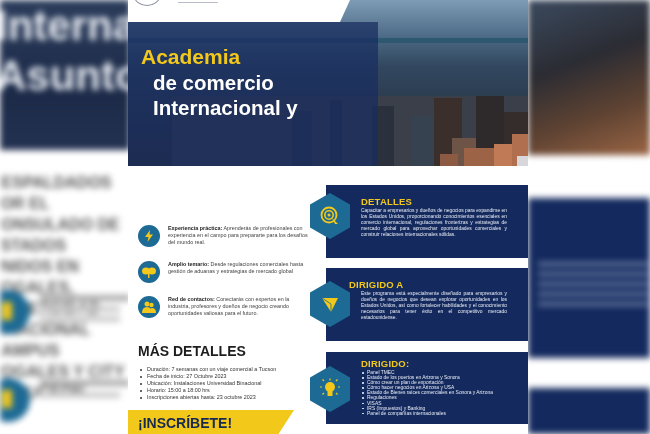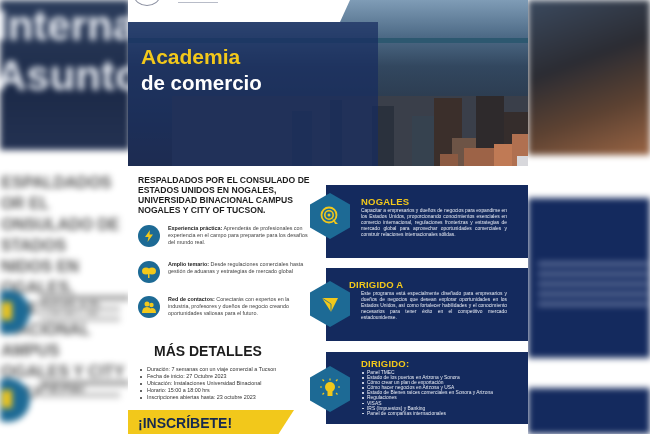--- a/index.html
+++ b/index.html
@@ -28,30 +28,30 @@
     background: linear-gradient(180deg, #7f9cb6 0%, #4d6a86 22%, #32475f 40%, #293749 70%, #2d2b2d 100%); overflow: hidden; padding-left: 44px; }
   .hero .skyline { position: absolute; bottom: 0; }
   .hero .sea { position: absolute; left: 0; top: 38px; width: 400px; height: 5px; background: #2d5870; }
   .hero .overlay { position: absolute; left: 0; top: 22px; width: 250px; height: 144px; background: rgba(23,45,95,0.72); }
   .hero .header-white { position: absolute; left: 0; top: 0; width: 400px; height: 22px; background: #ffffff;
     clip-path: polygon(0 0, 222px 0, 212px 22px, 0 22px); }
   .logo-seal { position: absolute; left: 6px; top: -14px; width: 26px; height: 20px; border: 1px solid #8a8fa0; border-radius: 50%; }
   .logo-line { position: absolute; left: 50px; top: 2px; width: 40px; height: 1px; background: #b8bcc8; }
 
   .title-accent { position: absolute; left: 13px; top: 45px; color: #f2c81b; font-weight: bold; font-size: 21px; line-height: 24px; }
-  .title-line { position: absolute; left: 13px; color: #ffffff; font-weight: bold; font-size: 20.5px; line-height: 24px; white-space: nowrap; }
+  .title-line { position: absolute; left: 25px; color: #ffffff; font-weight: bold; font-size: 20.5px; line-height: 24px; white-space: nowrap; }
 
   .backed { position: absolute; left: 10px; top: 175px; width: 185px; font-weight: bold; font-size: 8.6px; line-height: 10px; color: #1d1d1d; }
 
   .feature { position: absolute; left: 10px; width: 170px; }
   .feature .icon-circle { position: absolute; left: 0; top: 0; width: 22px; height: 22px; border-radius: 50%; background: #1d6a95; display: flex; align-items: center; justify-content: center; }
   .feature .text { position: absolute; left: 30px; top: 0; width: 140px; font-size: 5.4px; line-height: 7px; color: #444; }
   .feature .text b { color: #1d1d1d; }
 
-  .details-title { position: absolute; left: 10px; top: 343px; font-weight: bold; font-size: 14px; color: #1d1d1d; margin-left: 16px; }
+  .details-title { position: absolute; left: 10px; top: 343px; font-weight: bold; font-size: 14px; color: #1d1d1d; }
   .details-list { position: absolute; left: 10px; top: 366px; width: 160px; list-style: none; font-size: 5.4px; line-height: 7px; color: #333; }
   .details-list li { position: relative; padding-left: 9px; }
   .details-list li::before { content: ""; position: absolute; left: 2px; top: 2.5px; width: 2px; height: 2px; background: #333; border-radius: 50%; }
 
   .cta { position: absolute; left: 0; top: 410px; width: 166px; height: 36px; background: #f2c81b; clip-path: polygon(0 0, 100% 0, 86% 100%, 0 100%); }
   .cta span { position: absolute; left: 10px; top: 5px; font-weight: bold; font-size: 14px; color: #16294f; }
   .panel { position: absolute; background: #142a5e; }
   .hex { position: absolute; width: 40px; height: 46px; background: #1d6a95;
     clip-path: polygon(50% 0, 100% 25%, 100% 75%, 50% 100%, 0 75%, 0 25%); display: flex; align-items: center; justify-content: center; }
   .panel-title { position: absolute; font-weight: bold; font-size: 9.5px; color: #f2c81b; letter-spacing: 0.2px; }
@@ -111,23 +111,23 @@
       <rect x="268" y="118" width="18" height="12" fill="#8c5a42"></rect>
       <rect x="345" y="120" width="12" height="10" fill="#d8d8dc"></rect>
     </svg>
     <div class="overlay"></div>
     <div class="header-white">
       <div class="logo-seal"></div>
       <div class="logo-line"></div>
     </div>
     <div class="title-accent">Academia</div>
     <div class="title-line" style="top:71px">de comercio</div>
-  </div>
-
-  <div class="backed">RESPALDADOS POR EL CONSULADO DE ESTADOS UNIDOS EN NOGALES, UNIVERSIDAD BINACIONAL CAMPUS NOGALES Y CITY OF TUCSON.</div>
+    <div class="title-line" style="top:96px">Internacional y</div>
+  </div>
+
 
   <div class="feature" style="top:225px">
     <div class="icon-circle">
       <svg width="10" height="12" viewBox="0 0 10 12">
           <path d="M6 0 L1 7 H4.5 L3.5 12 L9 4.5 H5.5 Z" fill="#f2c81b"></path>
         </svg>
     </div>
     <div class="text"><b>Experiencia práctica:</b><span> Aprenderás de profesionales con experiencia en el campo para prepararte para los desafíos del mundo real.</span></div>
   </div>
   <div class="feature" style="top:261px">
@@ -167,21 +167,21 @@
 
   <div class="panel" style="left:198px;top:185px;width:202px;height:73px"></div>
   <div class="hex" style="left:182px;top:193px">
     <svg width="20" height="20" viewBox="0 0 20 20">
         <circle cx="9" cy="9" r="7.5" fill="none" stroke="#f2c81b" stroke-width="1.8"></circle>
         <circle cx="9" cy="9" r="4.2" fill="none" stroke="#f2c81b" stroke-width="1.6"></circle>
         <circle cx="9" cy="9" r="1.5" fill="#f2c81b"></circle>
         <path d="M12 12 L18 18 L15 18 Z" fill="#f2c81b"></path>
       </svg>
   </div>
-  <div class="panel-title" style="left:233px;top:196px">NOGALES</div>
+  <div class="panel-title" style="left:233px;top:196px">DETALLES</div>
   <div class="panel-body" style="left:233px;top:208px;width:146px">Capacitar a empresarios y dueños de negocios para expandirse en los Estados Unidos, proporcionando conocimientos esenciales en comercio internacional, regulaciones fronterizas y estrategias de mercado global para aprovechar oportunidades comerciales y construir relaciones internacionales sólidas.</div>
 
   <div class="panel" style="left:198px;top:268px;width:202px;height:73px"></div>
   <div class="hex" style="left:182px;top:281px">
     <svg width="18" height="18" viewBox="0 0 18 18">
         <path d="M1 3 L17 3 L10 17 Z" fill="#f2c81b"></path>
         <path d="M1 3 L10 9 L10 17" fill="none" stroke="#1d6a95" stroke-width="0.8"></path>
       </svg>
   </div>
   <div class="panel-title" style="left:221px;top:279px">DIRIGIDO A</div>

